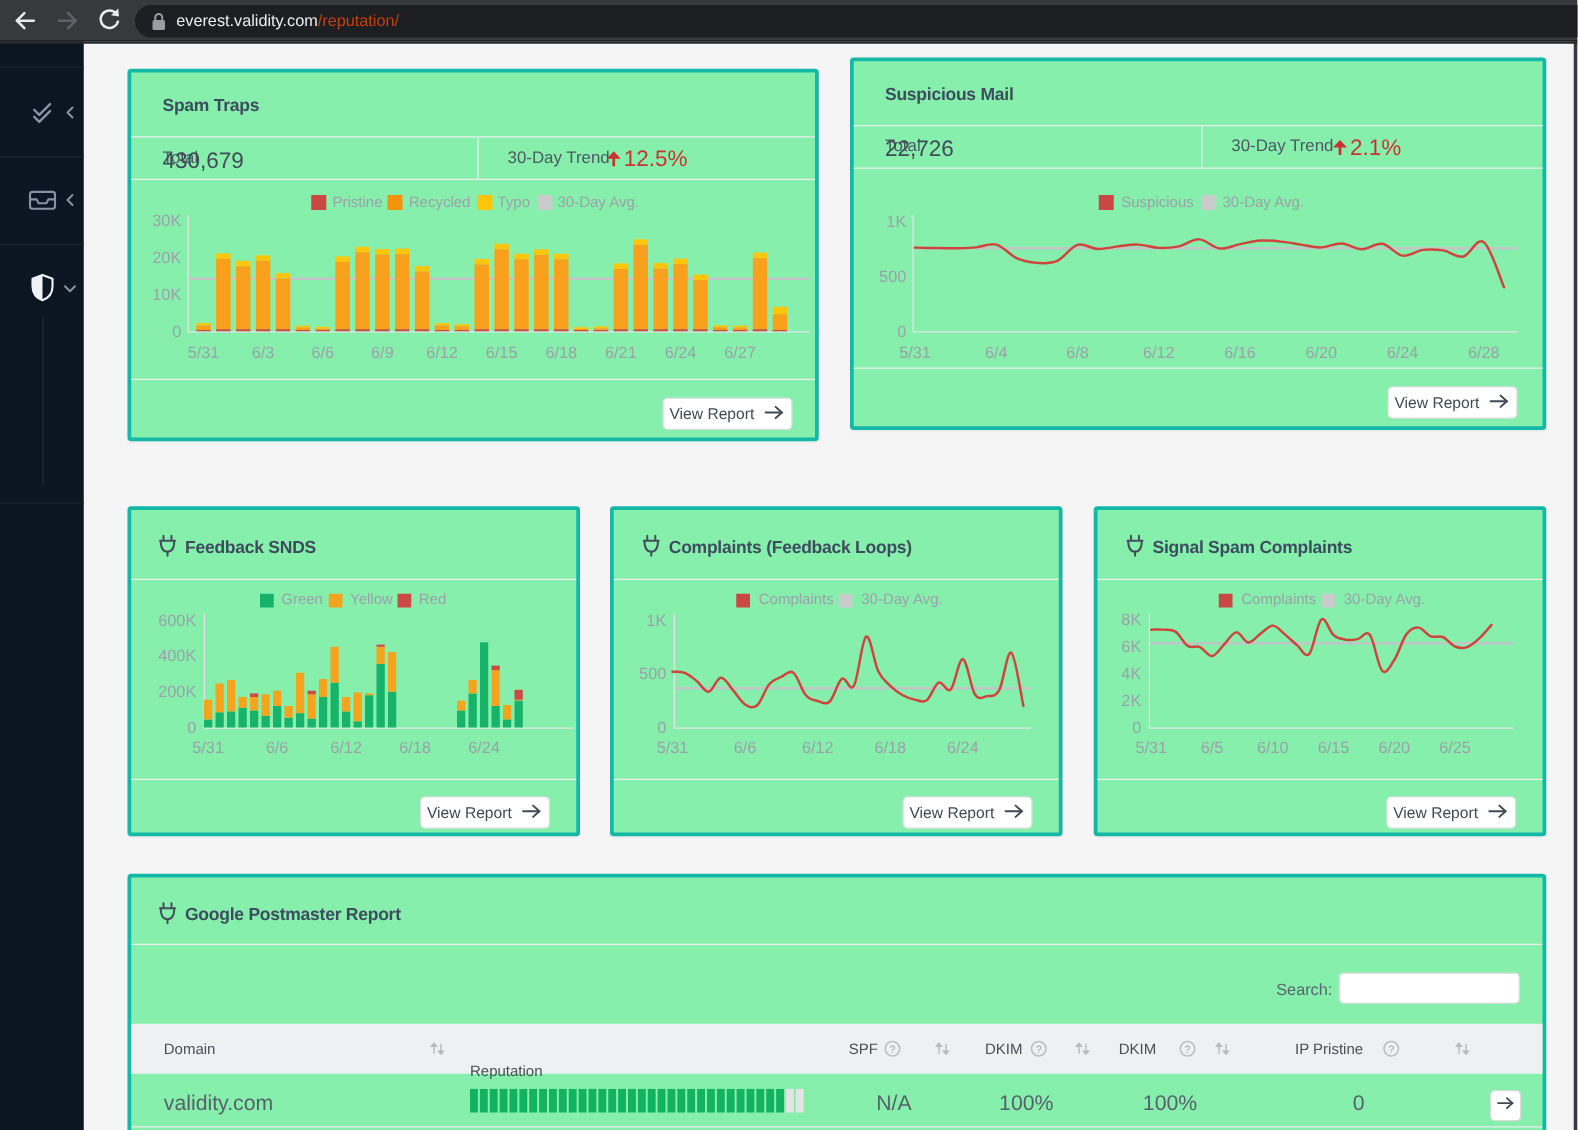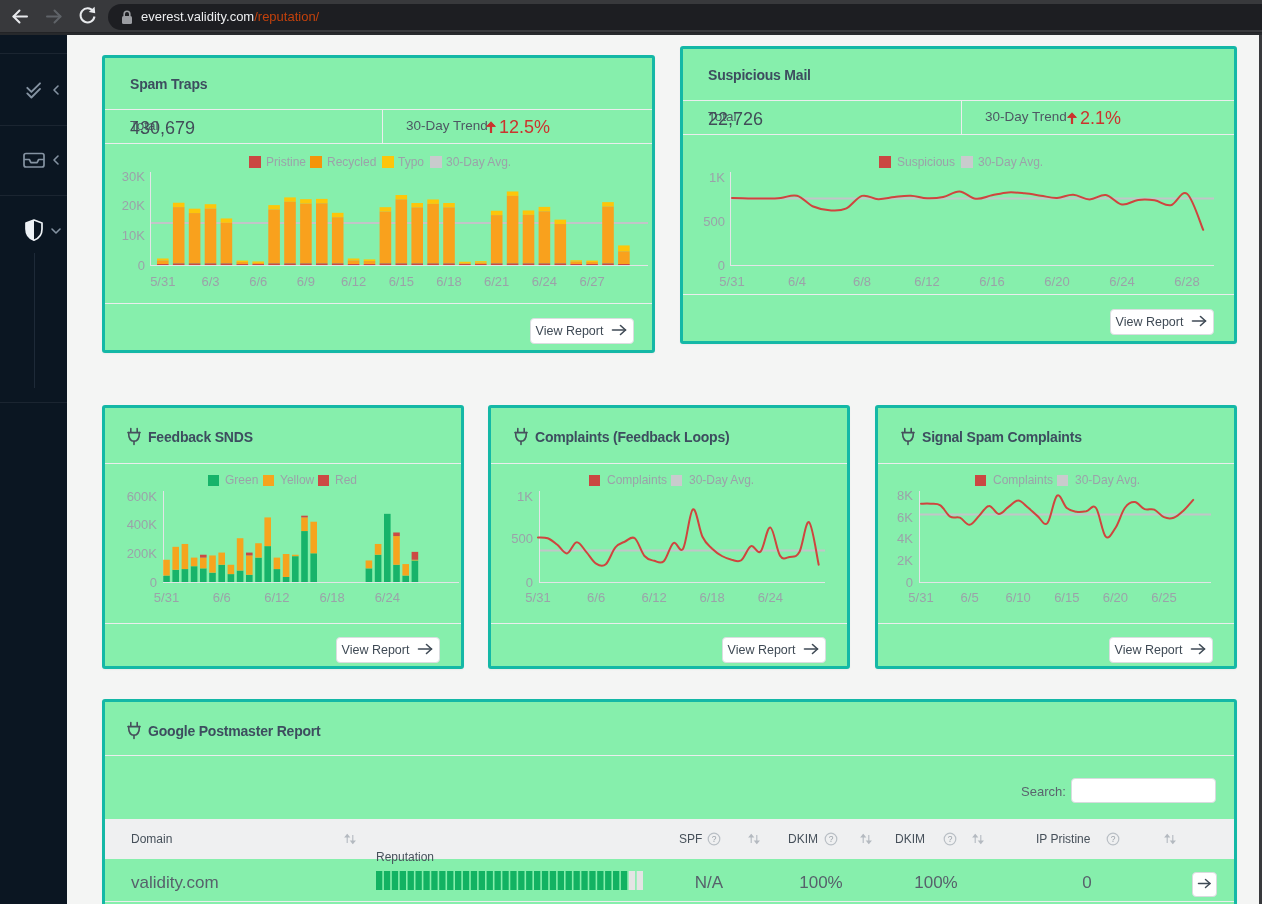--- a/index.html
+++ b/index.html
@@ -306,21 +306,21 @@
       <rect x="197.5" y="0" width="6.3" height="19" fill="#12b262"></rect>
       <rect x="205.4" y="0" width="6.3" height="19" fill="#12b262"></rect>
       <rect x="213.3" y="0" width="6.3" height="19" fill="#12b262"></rect>
       <rect x="221.2" y="0" width="6.3" height="19" fill="#12b262"></rect>
       <rect x="229.1" y="0" width="6.3" height="19" fill="#12b262"></rect>
       <rect x="237.0" y="0" width="6.3" height="19" fill="#12b262"></rect>
       <rect x="244.9" y="0" width="6.3" height="19" fill="#12b262"></rect>
       <rect x="252.8" y="0" width="6.3" height="19" fill="#e4e4e4"></rect>
       <rect x="260.7" y="0" width="6.3" height="19" fill="#e4e4e4"></rect>
     </svg>
- <div class="td" style="left:568px;top:171px;width:50px;text-align:right">N/A</div>
+ <div class="td" style="left:596px;top:171px;width:50px;text-align:left">N/A</div>
  <div class="td" style="left:691px;top:171px;width:50px;text-align:center">100%</div>
  <div class="td" style="left:806px;top:171px;width:50px;text-align:center">100%</div>
  <div class="td" style="left:957px;top:171px;width:50px;text-align:center">0</div>
  <div class="hrule" style="top:199px"></div>
  <div class="rowbtn" style="left:1087px;top:170px"><svg width="15" height="11" viewBox="0 0 15 11" style="vertical-align:1px">
         <g fill="none" stroke="#3f4a55" stroke-width="1.5" stroke-linecap="round" stroke-linejoin="round">
           <line x1="1.5" y1="5.5" x2="13" y2="5.5"></line>
           <path d="M8.5 1.5 L13 5.5 L8.5 9.5"></path>
         </g>
       </svg></div>

